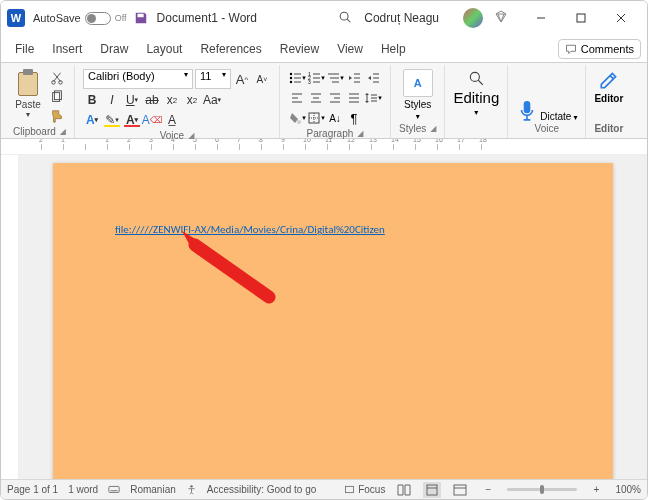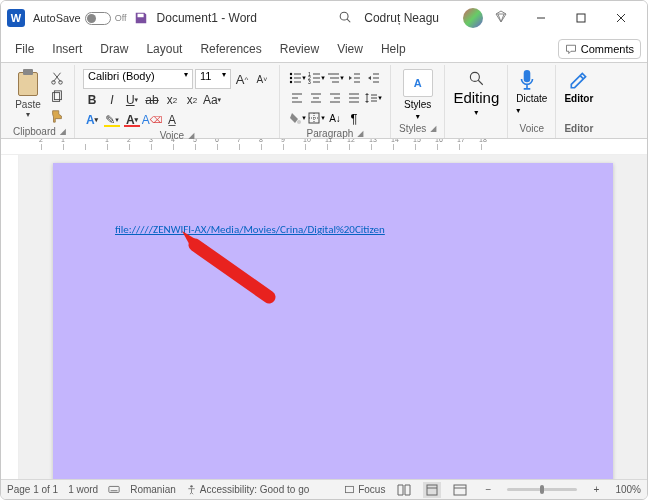--- a/index.html
+++ b/index.html
@@ -58,21 +58,21 @@
 .pbtn svg { width:14px; height:14px;}
 
 
 .ruler-h { height:16px; background:#fff; display:flex; align-items:center; padding-left:40px; font-size:7px; color:#888; overflow:hidden; border-bottom:1px solid #eee;}
 .ruler-h .seg { width:22px; text-align:center; border-left:1px solid #bbb; height:6px; position:relative;}
 .ruler-h .seg span{position:absolute; top:-8px; left:-3px;}
 
 
 .docarea { position:relative; height:326px; background:#f0f0f0; display:flex; }
 .ruler-v { width:18px; background:#fff; border-right:1px solid #eee;}
-.page { margin:8px auto 0; width:560px; height:320px; background:#c4b5fd; box-shadow:0 1px 4px rgba(0,0,0,0.2); padding:56px 62px 0; overflow:hidden;}
+.page { margin:8px auto 0; width:560px; height:320px; background:#fdba74; box-shadow:0 1px 4px rgba(0,0,0,0.2); padding:56px 62px 0; overflow:hidden;}
 .hyperlink { color:#0563c1; text-decoration:underline; font-size:11px; font-family:Calibri,sans-serif;}
 .arrow { position:absolute; left:178px; top:76px; pointer-events:none;}
 .arrow svg { width:120px; height:80px;}
 
 
 .statusbar { position:absolute; bottom:0; left:0; right:0; height:20px; background:#f3f3f3; border-top:1px solid #d8d8d8; display:flex; align-items:center; font-size:10px; color:#555; padding:0 6px; gap:10px;}
 .statusbar .spacer{flex:1;}
 .statusbar .viewbtn{width:18px; height:16px; display:flex; align-items:center; justify-content:center;}
 .statusbar .slider{width:70px; height:3px; background:#ccc; position:relative; border-radius:2px;}
 .statusbar .slider::after{content:""; position:absolute; left:33px; top:-3px; width:4px; height:9px; background:#888; border-radius:2px;}
@@ -368,21 +368,21 @@
             <line x1="10" y1="10" x2="14" y2="14" stroke="#444"></line>
           </svg>
         </div>
       <span style="font-size:15px">Editing</span>
       <span style="font-size:8px">▾</span>
     </div>
     <div class="label">&nbsp;</div>
   </div>
 
   <div class="rgroup">
-    <div class="body" style="flex-direction:column;align-items:flex-start">
+    <div class="body" style="flex-direction:row;align-items:flex-end">
       <div class="dictate">
           <svg width="18" height="22" viewBox="0 0 16 20">
             <rect x="5" y="1" width="6" height="11" rx="3" fill="#2a7de1"></rect>
             <path fill="none" stroke="#2a7de1" stroke-width="1.5" d="M3 9a5 5 0 0010 0M8 14v4M5 18h6"></path>
           </svg>
         </div>
       <span style="font-size:10px">Dictate</span>
       <span style="font-size:8px">▾</span>
     </div>
     <div class="label">Voice</div>
@@ -482,21 +482,21 @@
 </div>
 
 <div class="statusbar">
   <span>Page 1 of 1</span>
   <span>1 word</span>
   <span><svg width="12" height="12" viewBox="0 0 14 14">
         <rect x="1" y="4" width="12" height="7" rx="1" fill="none" stroke="#666"></rect>
         <line x1="3" y1="9" x2="11" y2="9" stroke="#666"></line>
       </svg></span>
   <span>Romanian</span>
-  <span style="display:flex;gap:3px">
+  <span style="display:flex;gap:10px">
     <svg width="11" height="11" viewBox="0 0 14 14">
         <circle cx="7" cy="3" r="1.5" fill="#666"></circle>
         <path d="M3 6h8M7 6v5M5 13l2-2 2 2" stroke="#666" fill="none"></path>
       </svg>
     <span>Accessibility: Good to go</span>
   </span>
   <div class="spacer"></div>
   <span style="display:flex;align-items:center;gap:3px">
     <svg width="11" height="11" viewBox="0 0 14 14">
         <rect x="2" y="3" width="10" height="8" fill="none" stroke="#666"></rect>

